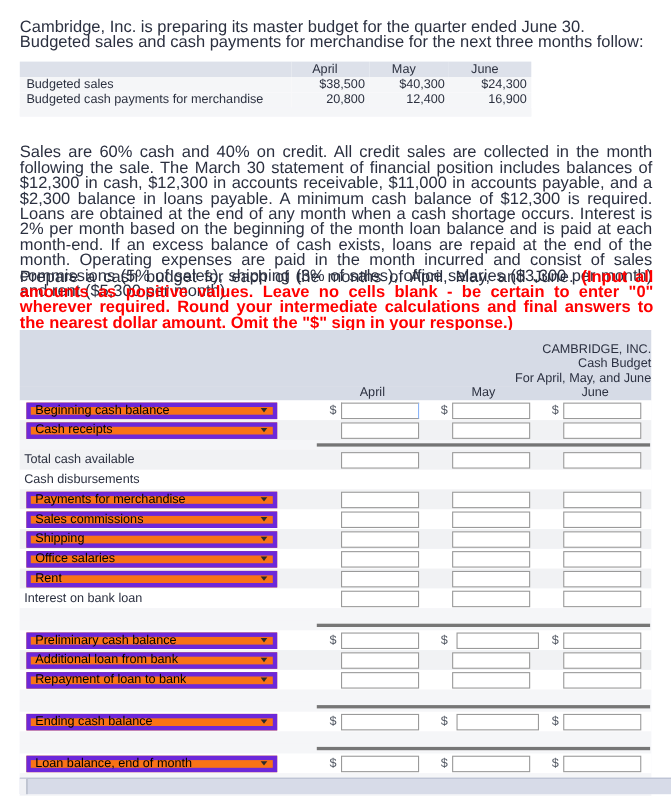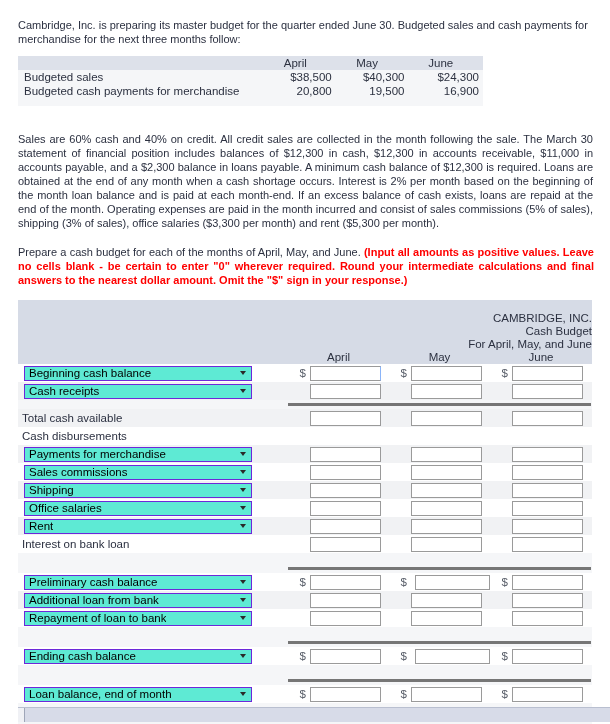--- a/index.html
+++ b/index.html
@@ -12,21 +12,21 @@
     height: 724px;
     font-family: "Liberation Sans", sans-serif;
     color: #2c3140;
     overflow: hidden;
     position: relative;
   }
 
   
   .prose {
     position: absolute;
-    font-size: 11px;
+    font-size: 15px;
     line-height: 14px;
     color: #2b3040;
   }
   #intro-text {
     left: 18px;
     top: 18px;
     width: 576px;
   }
   #assumptions-text {
     left: 18px;
@@ -118,22 +118,22 @@
     align-items: center;
     padding-left: 6px;
     box-sizing: border-box;
   }
   .cell-label.plain { padding-left: 4px; }
 
   
   .sel {
     width: 228px;
     height: 15px;
-    border: 1px solid #6d28d9;
-    background: #5eead4;
+    border: 4px solid #6d28d9;
+    background: #f97316;
     display: flex;
     align-items: center;
     box-sizing: border-box;
     position: relative;
     font-size: 11.5px;
     color: #000;
   }
   .sel .sel-text {
     padding-left: 4px;
     white-space: nowrap;
@@ -231,21 +231,21 @@
   <tbody>
     <tr>
       <td class="lbl">Budgeted sales</td>
       <td class="num col-april">$38,500</td>
       <td class="num col-may">$40,300</td>
       <td class="num col-june">$24,300</td>
     </tr>
     <tr>
       <td class="lbl">Budgeted cash payments for merchandise</td>
       <td class="num col-april">20,800</td>
-      <td class="num col-may">19,500</td>
+      <td class="num col-may">12,400</td>
       <td class="num col-june">16,900</td>
     </tr>
     <tr class="spacer-row">
       <td colspan="4"></td>
     </tr>
   </tbody>
 </table>
 
 <div class="prose" id="assumptions-text">Sales are 60% cash and 40% on credit. All credit sales are collected in the month following the sale. The March 30 statement of financial position includes balances of $12,300 in cash, $12,300 in accounts receivable, $11,000 in accounts payable, and a $2,300 balance in loans payable. A minimum cash balance of $12,300 is required. Loans are obtained at the end of any month when a cash shortage occurs. Interest is 2% per month based on the beginning of the month loan balance and is paid at each month-end. If an excess balance of cash exists, loans are repaid at the end of the month. Operating expenses are paid in the month incurred and consist of sales commissions (5% of sales), shipping (3% of sales), office salaries ($3,300 per month) and rent ($5,300 per month).</div>
 

